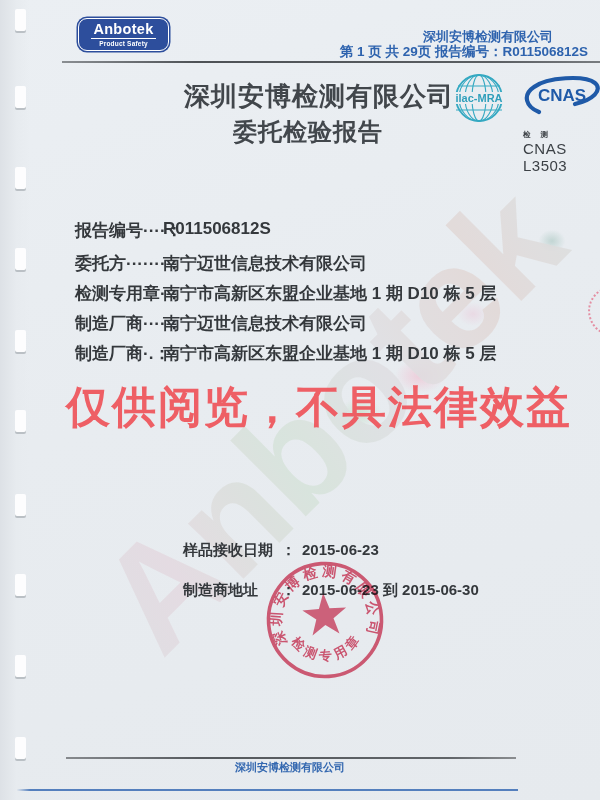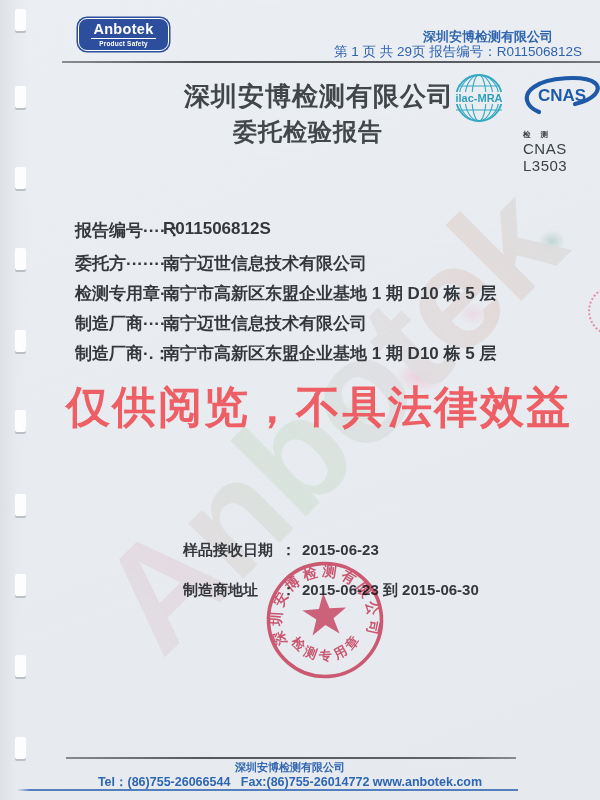--- a/index.html
+++ b/index.html
@@ -12,21 +12,21 @@
         box-shadow:0 2px 0 rgba(150,156,162,.55);z-index:6;}
 
   
   .logo{position:absolute;left:78px;top:18px;width:89px;height:31px;background:#2d4e9c;
         border:1.5px solid #fff;box-shadow:0 0 0 1.5px #2d4e9c;border-radius:9px;
         display:flex;flex-direction:column;align-items:center;justify-content:center;z-index:3;}
   .logo-name{color:#fff;font-weight:bold;font-size:14.5px;line-height:15px;
         border-bottom:1.5px solid #fff;padding:0 2px 1px 2px;letter-spacing:.3px;}
   .logo-sub{color:#fff;font-weight:bold;font-size:6.5px;line-height:8px;margin-top:1px;letter-spacing:.2px;}
   .hdr-company{position:absolute;top:28px;right:47px;font-size:13px;font-weight:600;color:#2e63ae;z-index:3;}
-  .hdr-line2{position:absolute;top:43px;right:18px;font-size:13.5px;font-weight:400;color:#2e63ae;
+  .hdr-line2{position:absolute;top:43px;right:12px;font-size:13.5px;font-weight:700;color:#2e63ae;
         white-space:nowrap;z-index:3;}
   .hdr-rule{position:absolute;left:62px;right:0;top:61px;height:2px;
         background:linear-gradient(90deg,#8a8e92,#4e5256 25%,#5a5e62 80%,#777b7f);z-index:3;}
 
   
   .title1{position:absolute;left:19px;top:79px;width:600px;text-align:center;font-size:26px;
         font-weight:600;color:#41464b;font-family:"Liberation Serif","DejaVu Serif",serif;
         letter-spacing:1px;z-index:3;}
   .title2{position:absolute;left:8px;top:116px;width:600px;text-align:center;font-size:24px;
         font-weight:600;color:#42474c;font-family:"Liberation Serif","DejaVu Serif",serif;
@@ -181,16 +181,15 @@
     </text>
     <text font-size="13" font-weight="bold" fill="#dc4a68" letter-spacing="4" font-family="Liberation Sans, DejaVu Sans, sans-serif">
       <textPath href="#arcBottom" startOffset="50%" text-anchor="middle">检测专用章</textPath>
     </text>
   </svg>
 
   <div class="edge-stamp"></div>
 
   <div class="ftr-rule-top"></div>
   <div class="ftr-company">深圳安博检测有限公司</div>
-  <div class="ftr-contact">Tel：(86)755-26066544&nbsp;&nbsp;&nbsp;Fax:(86)755-26014772&nbsp;www.anbotek.com</div>
   <div class="ftr-rule-bottom"></div>
 
 </div>
 
 </body></html>

